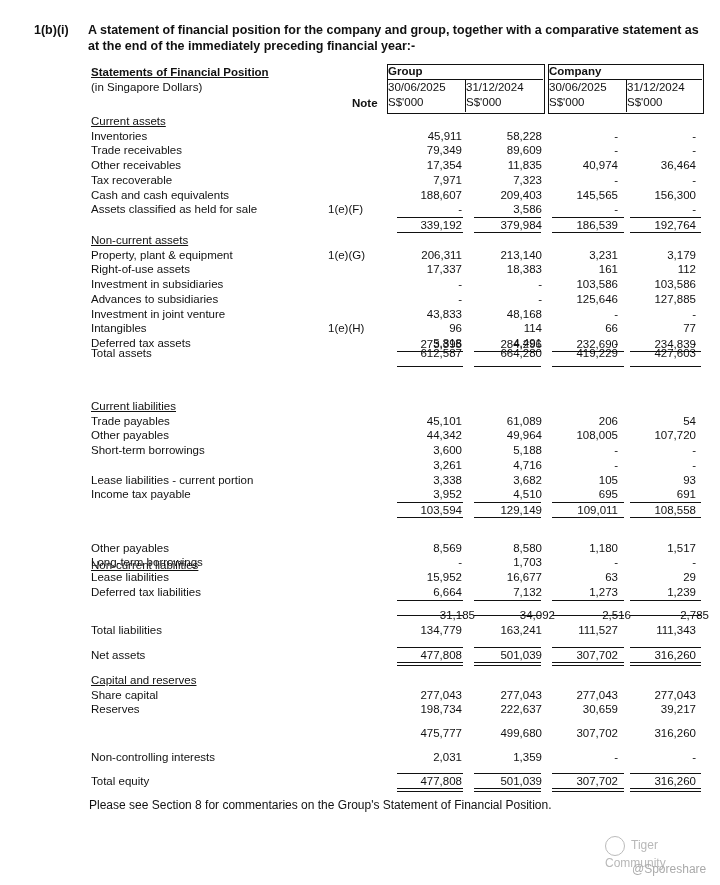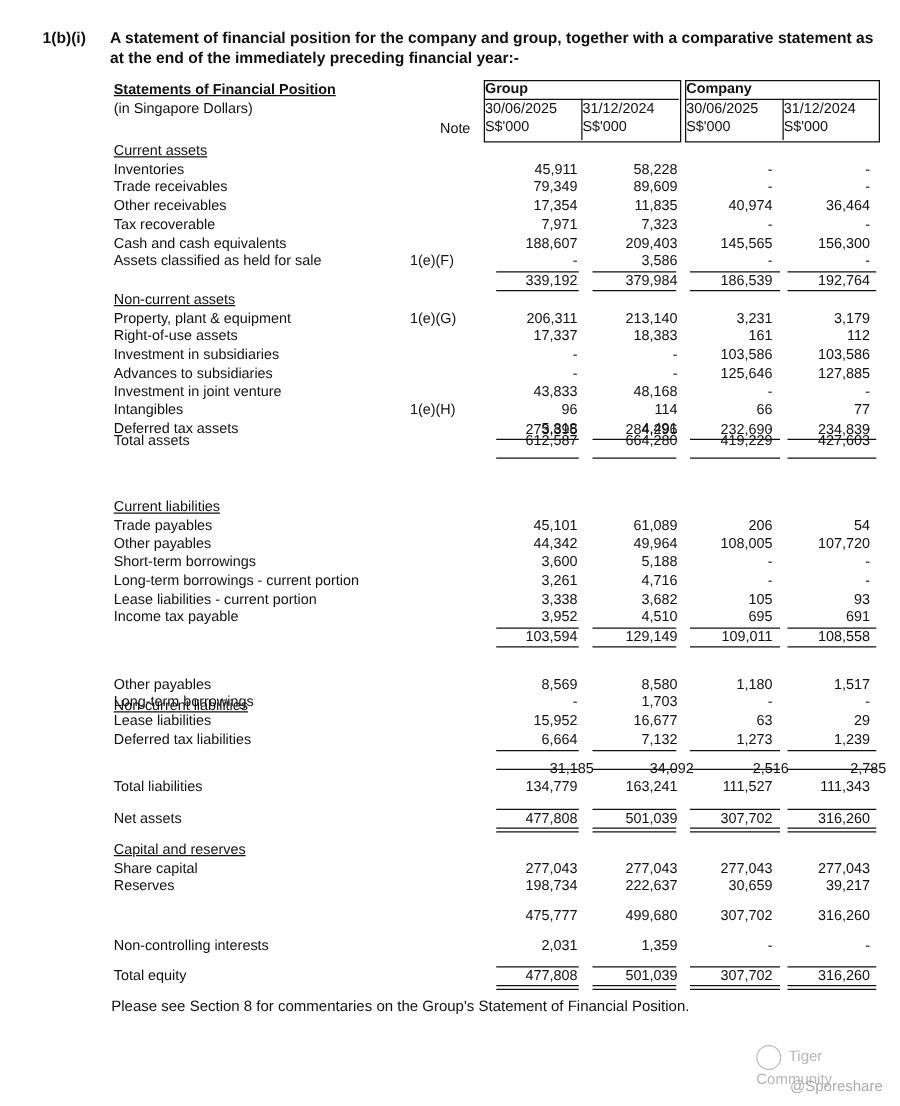--- a/index.html
+++ b/index.html
@@ -30,21 +30,21 @@
 </head>
 <body>
 
 <div class="heading">
   <span class="num">1(b)(i)</span>
   <span class="txt">A statement of financial position for the company and group, together with a comparative statement as at the end of the immediately preceding financial year:-</span>
 </div>
 
 <div class="hdr ul" style="left:91px;top:66px;font-weight:bold;">Statements of Financial Position</div>
 <div class="hdr" style="left:91px;top:81px;">(in Singapore Dollars)</div>
-<div class="hdr" style="left:352px;top:97px;font-weight:normal;">Note</div>
+<div class="hdr" style="left:352px;top:97px;font-weight:bold;">Note</div>
 
 <div class="box" style="left:387px;top:64px;width:156px;height:48px;"></div>
 <div class="box" style="left:548px;top:64px;width:154px;height:48px;"></div>
 <div class="line" style="left:388px;top:79px;width:155px;"></div>
 <div class="line" style="left:549px;top:79px;width:153px;"></div>
 <div style="position:absolute;left:465px;top:79px;height:33px;border-left:1px solid #111;"></div>
 <div style="position:absolute;left:626px;top:79px;height:33px;border-left:1px solid #111;"></div>
 
 <div class="colc" style="left:388px;top:65px;width:155px;font-weight:bold;">Group</div>
 <div class="colc" style="left:549px;top:65px;width:153px;font-weight:bold;">Company</div>
@@ -205,21 +205,20 @@
       <span class="v v3">107,720</span>
     </div>
     <div class="row" style="top: 443.1px;">
       <span class="lbl">Short-term borrowings</span>
       <span class="v v0">3,600</span>
       <span class="v v1">5,188</span>
       <span class="v v2">-</span>
       <span class="v v3">-</span>
     </div>
     <div class="row" style="top: 457.8px;">
-      <span class="lbl">Long-term borrowings - current portion</span>
       <span class="v v0">3,261</span>
       <span class="v v1">4,716</span>
       <span class="v v2">-</span>
       <span class="v v3">-</span>
     </div>
     <div class="row" style="top: 472.5px;">
       <span class="lbl">Lease liabilities - current portion</span>
       <span class="v v0">3,338</span>
       <span class="v v1">3,682</span>
       <span class="v v2">105</span>

